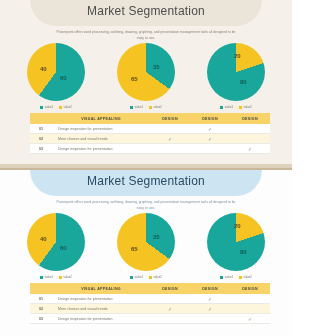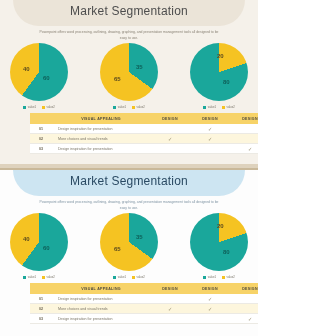--- a/index.html
+++ b/index.html
@@ -5,21 +5,21 @@
   * { box-sizing: border-box; margin: 0; padding: 0; }
   html, body {
     width: 300px; height: 336px;
     font-family: "Liberation Sans", sans-serif;
     background: #ffffff;
     overflow: hidden;
   }
   .page { position: relative; width: 300px; height: 336px; }
 
   
-  .slide { position: relative; width: 258px; height: 168px; overflow: hidden; }
+  .slide { position: relative; width: 292px; height: 168px; overflow: hidden; }
   .slide-cream { background: #f5f1ea; }
   .slide-white { background: #fdfdfd; }
   .slide-cream::after {
     content: ""; position: absolute; left: 0; right: 0; bottom: 0;
     height: 4px; background: #ded2bd;
   }
   .slide-white { border-top: 2px solid #c9b899; }
 
   
   .banner {

